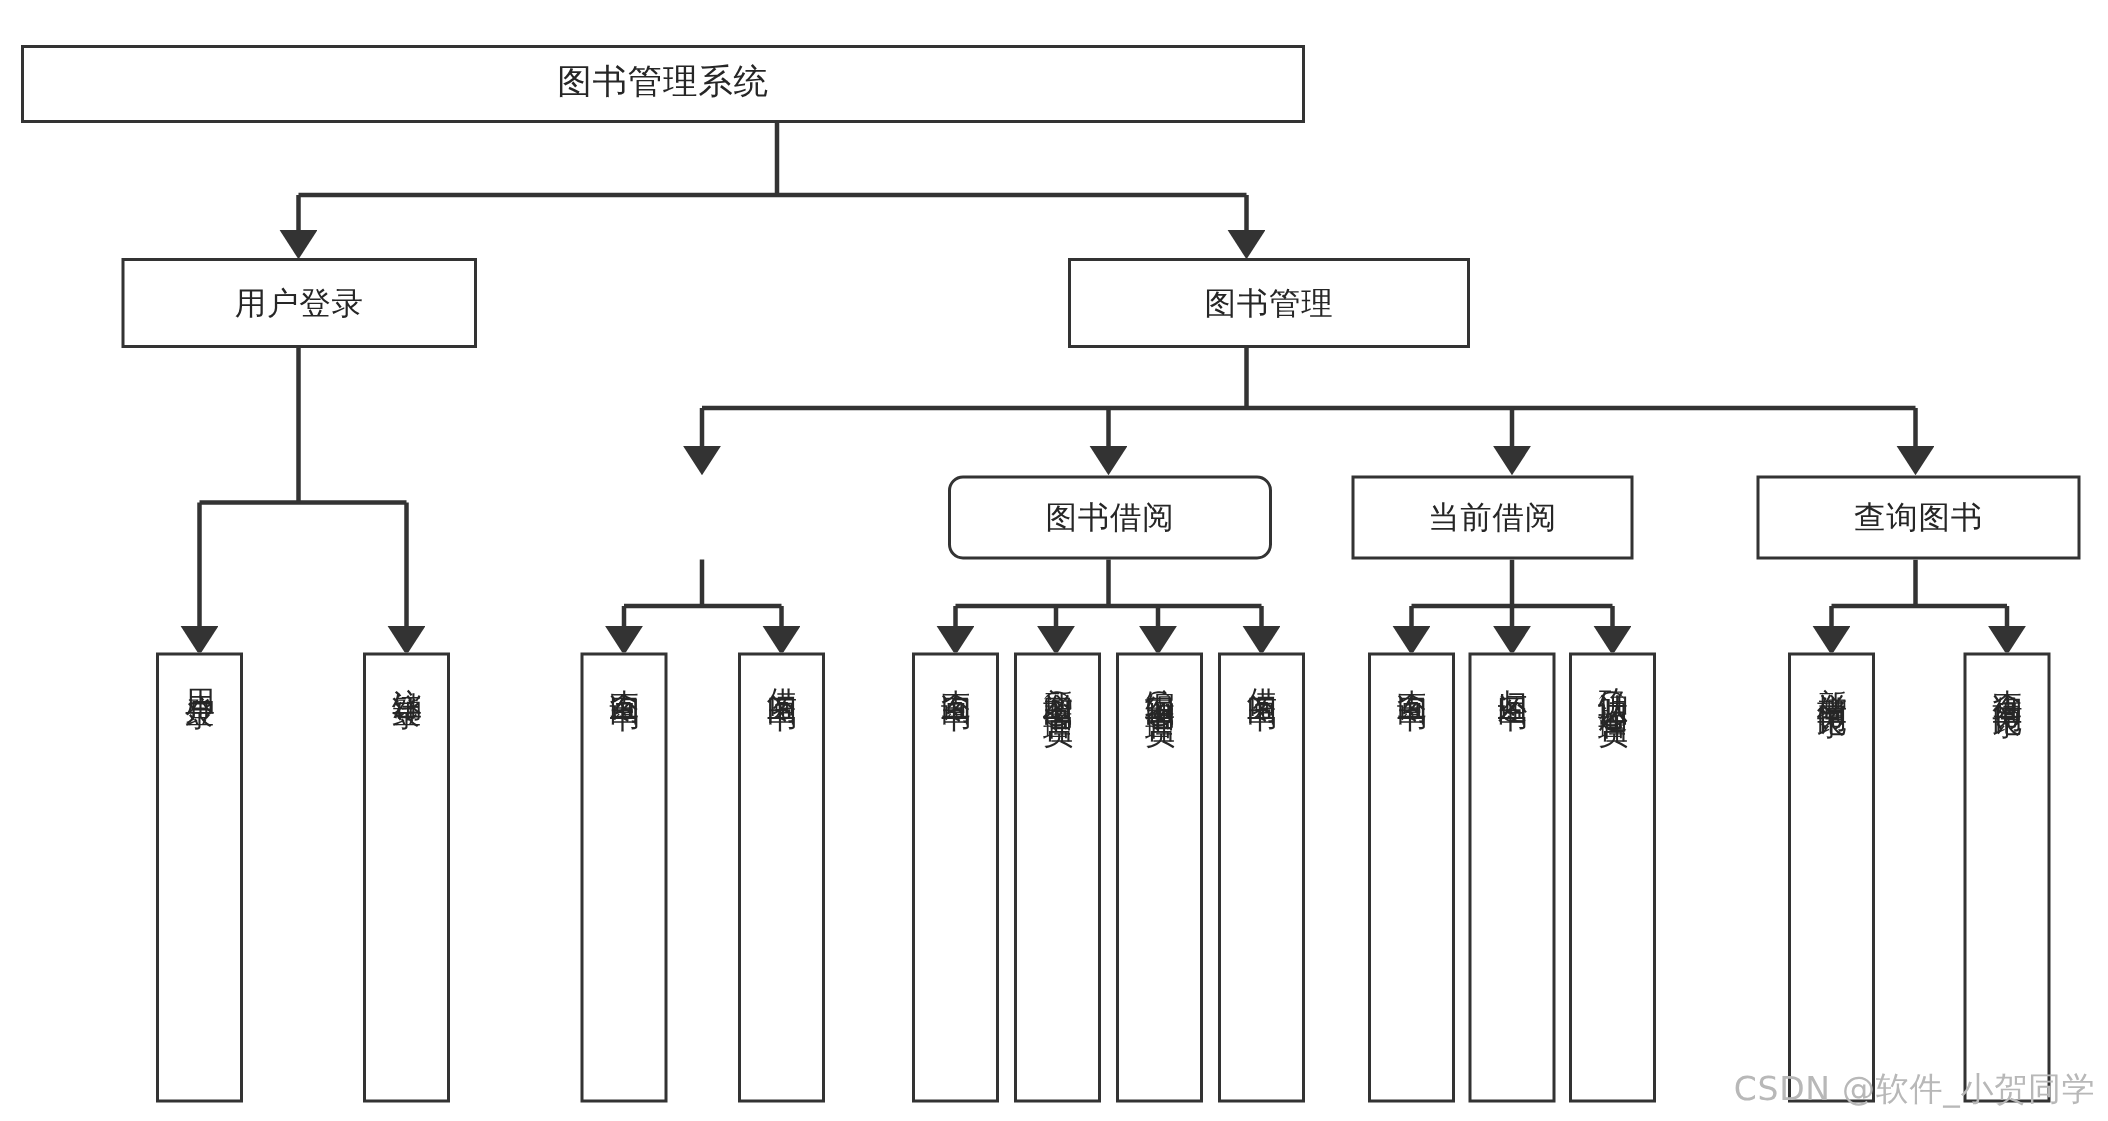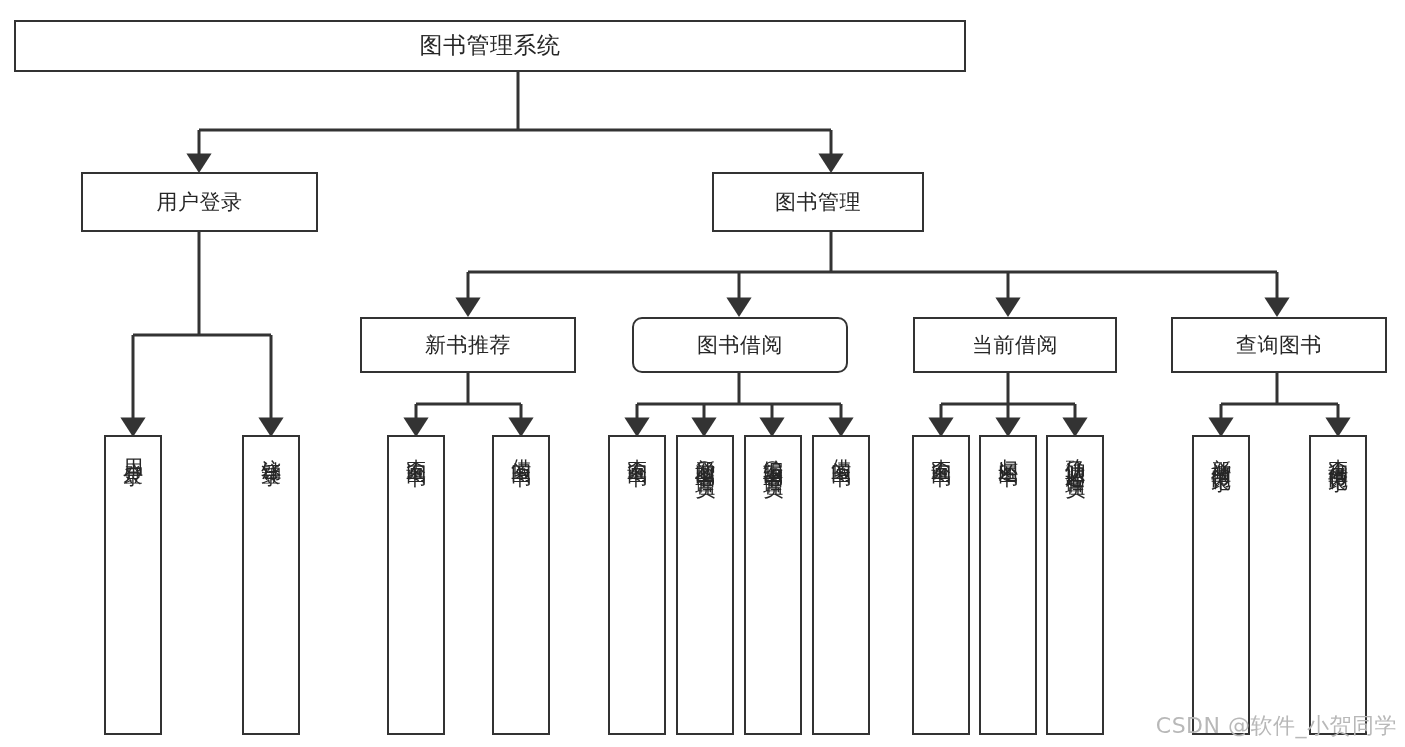--- a/index.html
+++ b/index.html
@@ -118,41 +118,38 @@
       <path d="M1008,404 L1008,424" marker-end="url(#arrowhead)"></path>
       <path d="M1075,404 L1075,424" marker-end="url(#arrowhead)"></path>
 
       <path d="M1277,373 L1277,404"></path>
       <path d="M1221,404 L1338,404"></path>
       <path d="M1221,404 L1221,424" marker-end="url(#arrowhead)"></path>
       <path d="M1338,404 L1338,424" marker-end="url(#arrowhead)"></path>
     </g>
   </svg>
 
-  <div class="node-box title" style="left:14px; top:20px; width:952px; height:52px;">
+  <div class="node-box title" style="left:14px; top:30px; width:856px; height:52px;">
     <span class="node-label">图书管理系统</span>
   </div>
 
   <div class="node-box" style="left:81px; top:172px; width:237px; height:60px;">
     <span class="node-label">用户登录</span>
   </div>
 
-  <div class="node-box" style="left:712px; top:172px; width:212px; height:60px;">
+  <div class="node-box" style="left:712px; top:172px; width:268px; height:60px;">
     <span class="node-label">图书管理</span>
   </div>
 
-  <div class="node-box" style="left:360px; top:317px; width:216px; height:56px;">
-    <span class="node-label">新书推荐</span>
-  </div>
 
   <div class="node-box" style="left:632px; top:317px; width:216px; height:56px;border-radius:10px;">
     <span class="node-label">图书借阅</span>
   </div>
 
-  <div class="node-box" style="left:901px; top:317px; width:204px; height:56px;margin-left:12px;">
+  <div class="node-box" style="left:901px; top:317px; width:188px; height:56px;">
     <span class="node-label">当前借阅</span>
   </div>
 
   <div class="node-box" style="left:1171px; top:317px; width:216px; height:56px;">
     <span class="node-label">查询图书</span>
   </div>
 
   <div class="node-box vertical" style="left:104px; top:435px; width:58px; height:300px;">
     <span class="node-label">用户登录</span>
   </div>

